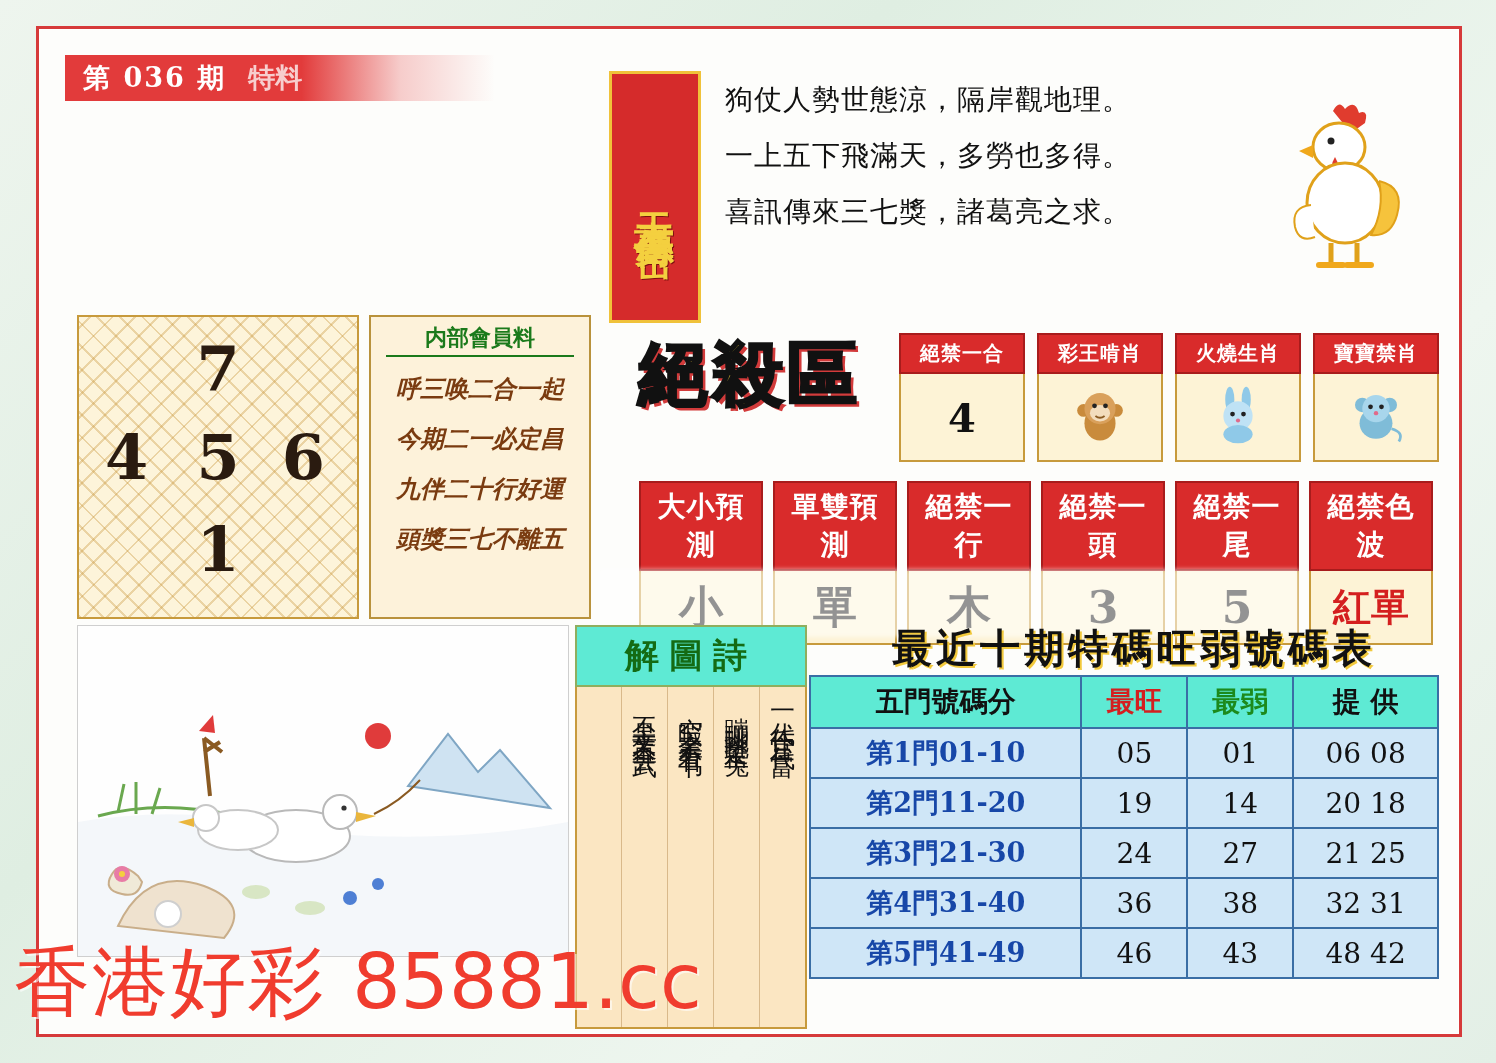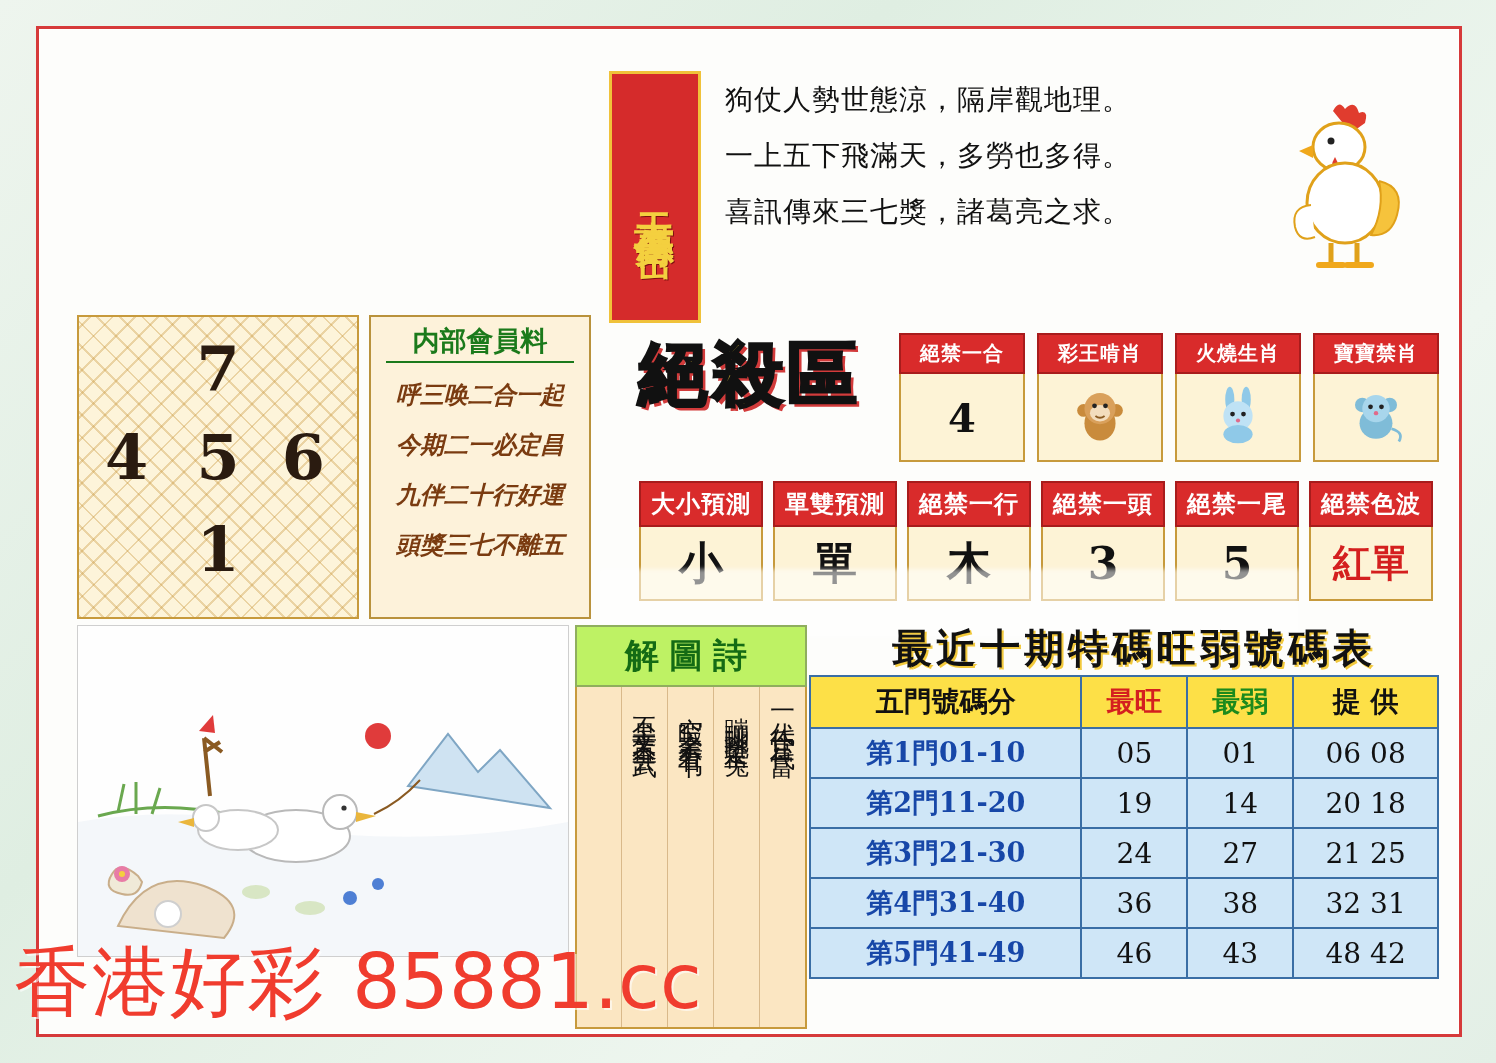--- a/index.html
+++ b/index.html
@@ -73,21 +73,21 @@
   .n5{left:50%;top:104px;transform:translateX(-50%);}
   .n6{right:32px;top:104px;}
   .n1{left:50%;top:196px;transform:translateX(-50%);}
 
   
   .memberbox{
     position:absolute;left:330px;top:286px;width:218px;height:300px;
     background:#fdf2da;border:2px solid #b9923c;
   }
   .memberbox h3{
-    margin:0;padding:6px 0 2px;text-align:center;font-size:27px;color:#1b7a1b;
+    margin:0;padding:6px 0 2px;text-align:center;font-size:22px;color:#1b7a1b;
     font-family:"DejaVu Serif","Liberation Serif",serif;font-weight:bold;
     border-bottom:2px solid #1b7a1b;width:86%;margin-left:7%;
   }
   .memberbox ul{list-style:none;margin:0;padding:7px 0 0;}
   .memberbox li{
     text-align:center;font-size:24px;color:#7a3b10;padding:9px 0;
     font-family:"DejaVu Serif","Liberation Serif",serif;font-style:italic;font-weight:bold;
   }
 
   
@@ -110,42 +110,42 @@
   .zbody{
     background:#fdf3d6;border:2px solid #c79a3c;border-top:none;height:86px;
     display:flex;align-items:center;justify-content:center;
   }
   .zbody .bignum{font-size:40px;color:#111;font-family:"DejaVu Serif","Liberation Serif",serif;font-weight:bold;}
 
   
   .prow{position:absolute;left:600px;top:452px;display:flex;gap:10px;}
   .pcard{width:124px;}
   .phead{
-    background:#d92b2b;color:#fff;font-size:24px;font-weight:bold;text-align:center;
-    padding:5px 0;letter-spacing:1px;border:2px solid #a81c1c;
+    background:#d92b2b;color:#fff;font-size:28px;font-weight:bold;text-align:center;
+    padding:5px 12px;letter-spacing:1px;border:2px solid #a81c1c;
     font-family:"DejaVu Serif","Liberation Serif",serif;
   }
   .pbody{
     background:#fdf3d6;border:2px solid #c79a3c;border-top:none;height:72px;
     display:flex;align-items:center;justify-content:center;
     font-size:44px;font-weight:bold;color:#111;
     font-family:"DejaVu Serif","Liberation Serif",serif;
   }
   .pbody.red{color:#d41f1f;font-size:38px;}
 
   
   .picture{
     position:absolute;left:38px;top:596px;width:490px;height:330px;
     background:#fff;border:1px solid #cfcfcf;overflow:hidden;
   }
 
   
   .jietu{position:absolute;left:536px;top:596px;width:232px;height:400px;}
   .jietu-head{
-    background:#bef264;border:2px solid #8fae5e;text-align:center;padding:6px 0;
+    background:#5eead4;border:2px solid #8fae5e;text-align:center;padding:6px 0;
   }
   .jietu-head span{
     font-size:34px;font-weight:bold;color:#146b14;letter-spacing:10px;
     font-family:"DejaVu Serif","Liberation Serif",serif;
   }
   .jietu-body{
     display:flex;flex-direction:row-reverse;justify-content:flex-start;
     background:#fbe6c2;border:2px solid #c79a3c;border-top:none;height:340px;
   }
   .jcol{
@@ -162,21 +162,21 @@
     text-shadow:2px 2px 0 #f2c93c;
   }
   
   table.hot{
     position:absolute;left:770px;top:646px;width:630px;border-collapse:collapse;
     font-family:"DejaVu Serif","Liberation Serif",serif;
   }
   table.hot th,table.hot td{
     border:2px solid #3a6ea5;text-align:center;padding:6px 4px;font-size:28px;
   }
-  table.hot thead th{background:#fde047;font-weight:bold;color:#111;}
+  table.hot thead th{background:#5eead4;font-weight:bold;color:#111;}
   table.hot thead th.hot-c{color:#d41f1f;}
   table.hot thead th.cold-c{color:#1c8a1c;}
   table.hot tbody td{background:#cfe6f7;color:#111;}
   table.hot tbody td.lbl{color:#1747a8;font-weight:bold;font-size:27px;}
 
   
   .wm{
     position:absolute;left:14px;top:932px;font-size:76px;font-weight:normal;color:#f03c2e;
     font-family:"DejaVu Sans","Liberation Sans",sans-serif;letter-spacing:2px;
     text-shadow:2px 2px 0 rgba(255,255,255,.6);white-space:nowrap;z-index:40;
@@ -187,20 +187,24 @@
     background:rgba(255,255,255,.55);filter:blur(2px);pointer-events:none;
   }
 </style>
 </head>
 <body>
 
 <div class="sheet">
 <div class="inner">
 
   <div class="title-area">
+    <div class="issue-bar">
+      <span class="issue-text">第 036 期</span>
+      <span class="issue-text2">特料</span>
+    </div>
   </div>
 
   <div class="tianshu">
     <span>天書傳密</span>
   </div>
 
   <div class="poem">
     <div>狗仗人勢世態涼，隔岸觀地理。</div>
     <div>一上五下飛滿天，多勞也多得。</div>
     <div>喜訊傳來三七獎，諸葛亮之求。</div>

